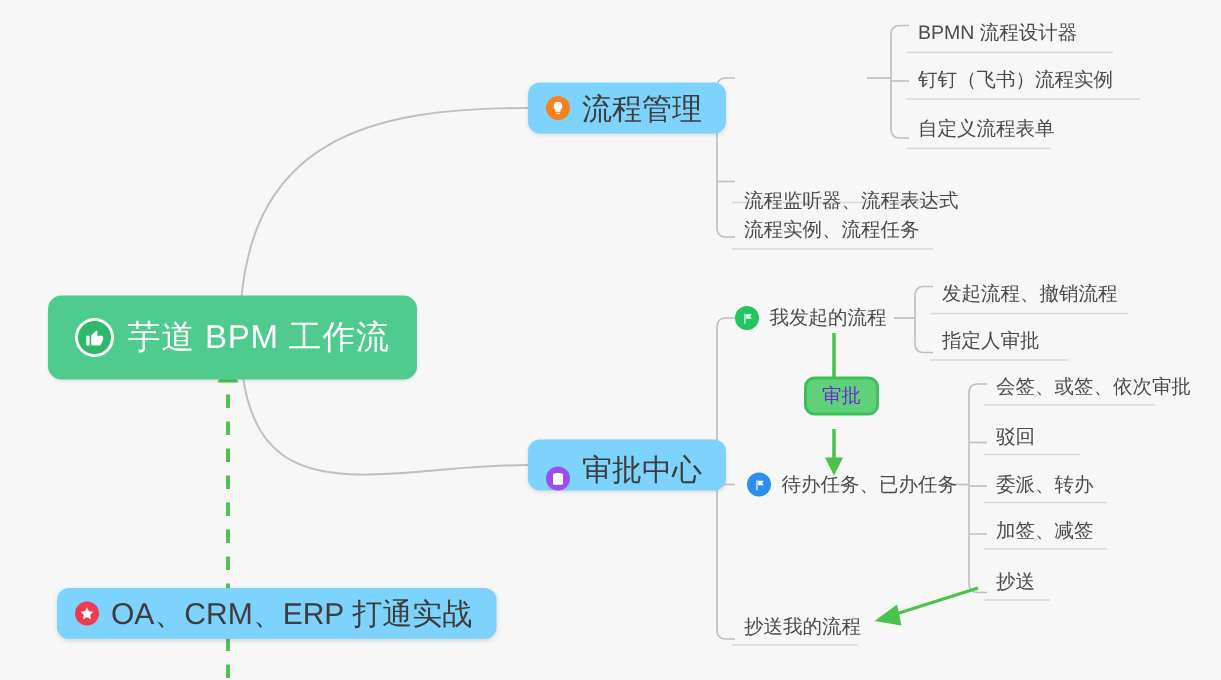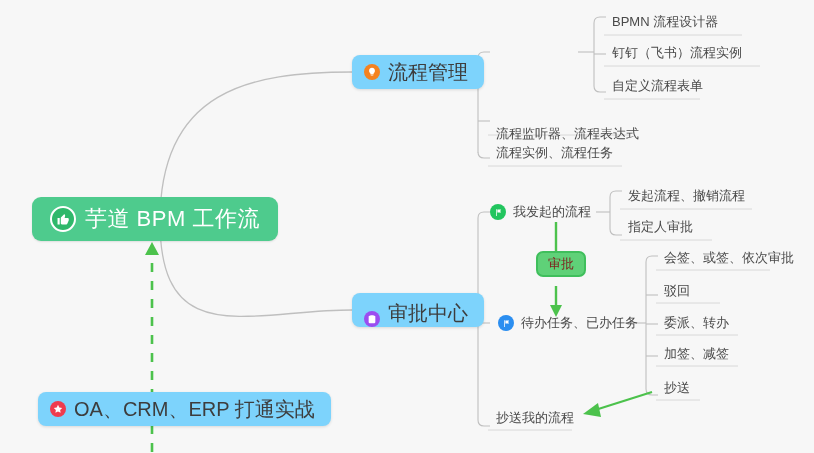--- a/index.html
+++ b/index.html
@@ -14,21 +14,21 @@
   svg.links{position:absolute;left:0;top:0;width:814px;height:453px;pointer-events:none;}
 
   .node{position:absolute;display:flex;align-items:center;box-sizing:border-box;white-space:nowrap;}
 
   
   .root{
     background:#4ecb8d;
     border-radius:9px;
     color:#ffffff;
     padding:0 18px;
-    height:44px;
+    height:56px;
     font-size:22px;
     letter-spacing:.5px;
     box-shadow:0 1px 2px rgba(0,0,0,.10);
   }
   .root .label{margin-left:9px;}
 
   
   .card{
     background:#7dd3fc;
     border-radius:8px;
@@ -50,21 +50,21 @@
     text-align:right;
   }
   .leaf .label{margin-left:7px;}
   .leaf.noicon .label{margin-left:0;}
 
   
   .badge{
     background:#5fd178;
     border:2px solid #3fbf5c;
     border-radius:7px;
-    color:#7f1d1d;
+    color:#6d28d9;
     font-size:13px;
     height:26px;
     padding:0 10px;
     justify-content:center;
   }
 
   
   .ic{
     width:16px;height:16px;border-radius:50%;
     display:inline-flex;align-items:center;justify-content:center;

